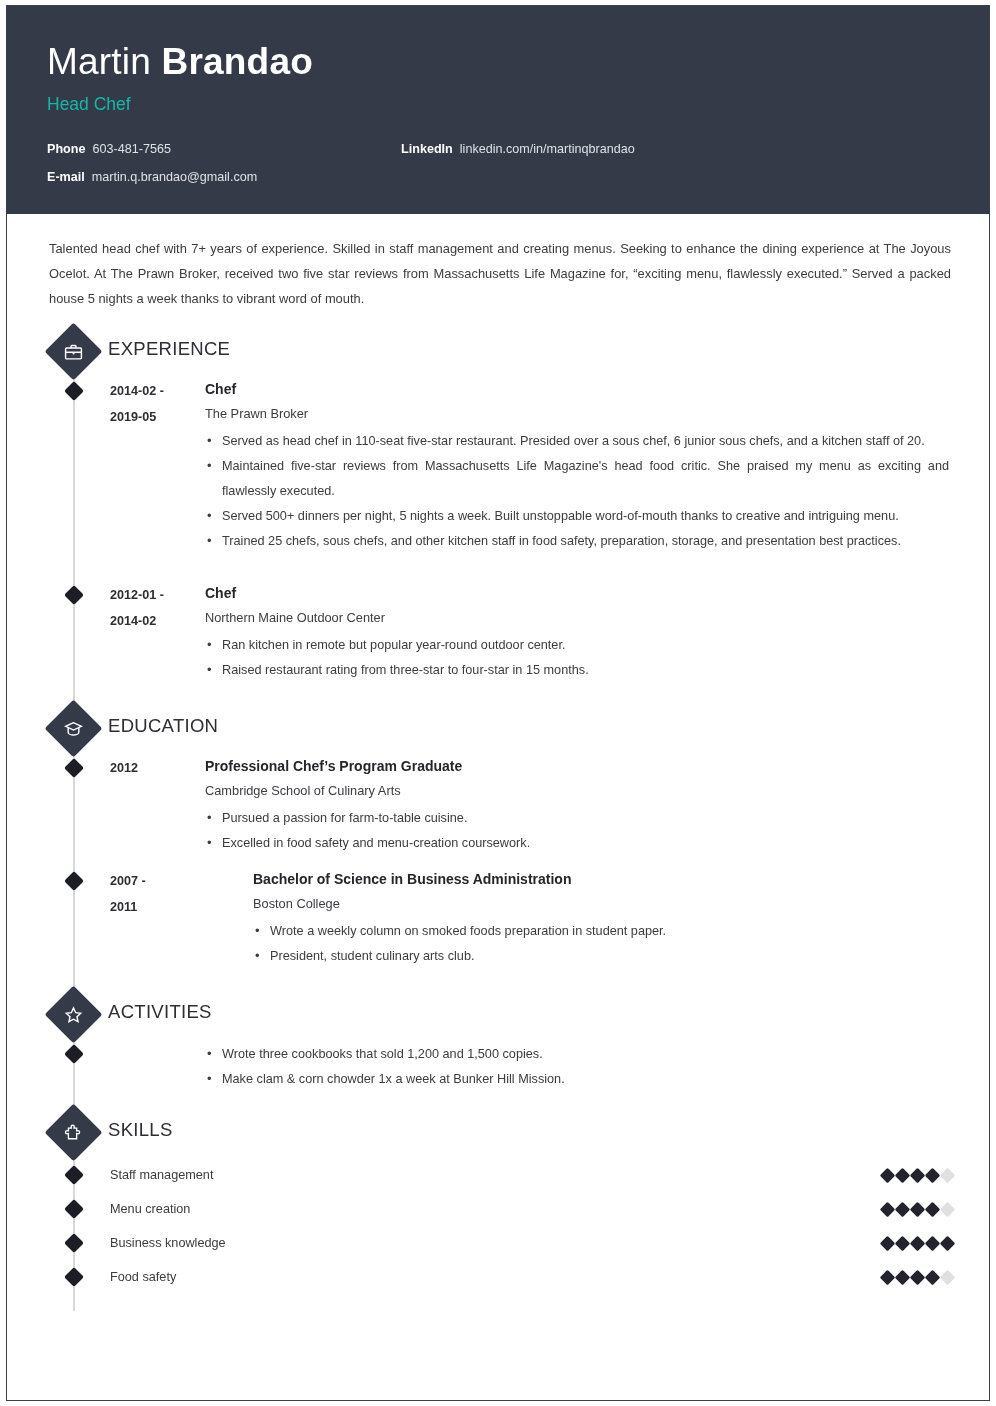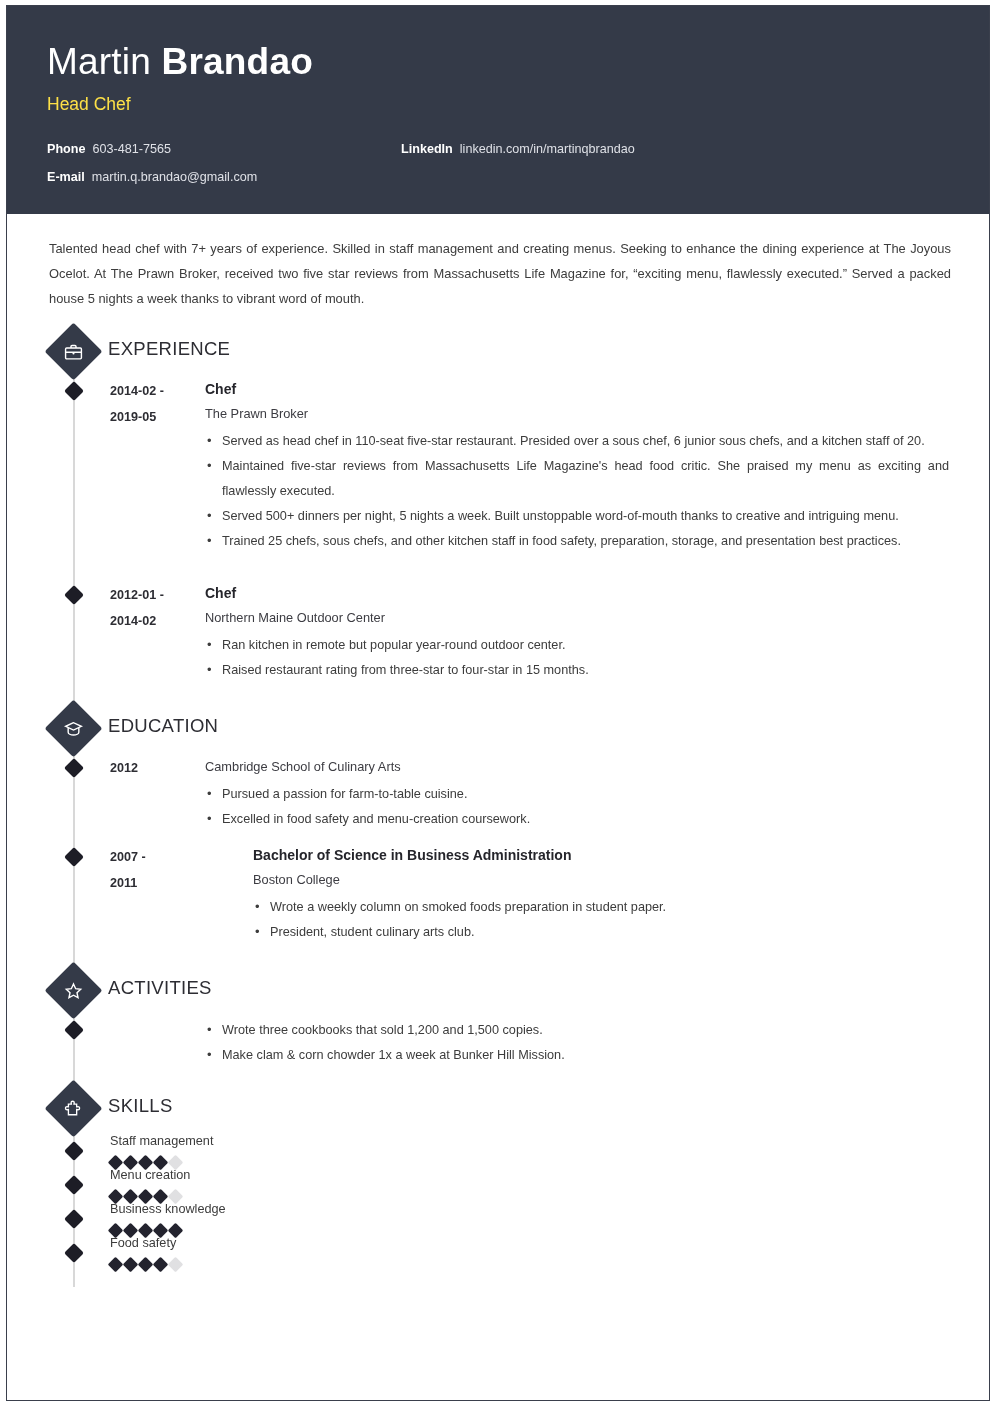--- a/index.html
+++ b/index.html
@@ -33,21 +33,21 @@
   .name {
     color: #ffffff;
     font-size: 37px;
     line-height: 44px;
     font-weight: 400;
     letter-spacing: .2px;
     white-space: nowrap;
   }
   .name b { font-weight: 700; }
   .role {
-    color: #fde047;
+    color: #14b8a6;
     font-size: 17.5px;
     line-height: 24px;
     margin-top: 8px;
     font-weight: 400;
   }
   .contacts {
     margin-top: 25px;
     text-align: right;
   }
   .crow {
@@ -180,23 +180,23 @@
   }
   ul.bullets li:last-child { text-align: left; }
   ul.bullets li.nojust { text-align: left; }
 
   .activities-entry .content { padding-left: 95px; }
 
   
   .skill-row {
     position: relative;
     display: flex;
+    align-items: center;
     padding-left: 103px;
     height: 34px;
-    flex-direction: column;
   }
   .skill-row .dot { top: 10px; }
   .skill-name {
     font-size: 12.7px;
     color: #3c3c3c;
     flex: 1;
   }
   .rating { display: flex; gap: 4px; padding-right: 36px; }
   .rd {
     width: 11px; height: 11px;
@@ -306,20 +306,21 @@
           <div class="sec-title">EDUCATION</div>
         </div>
 
         <div class="entry">
           <div class="dot"></div>
           <div class="dates">
             <div>2012</div>
             <div></div>
           </div>
           <div class="content">
+            <div class="job-title">Professional Chef’s Program Graduate</div>
             <div class="job-sub">Cambridge School of Culinary Arts</div>
             <ul class="bullets">
               <li class="nojust">Pursued a passion for farm-to-table cuisine.</li>
               <li class="nojust">Excelled in food safety and menu-creation coursework.</li>
             </ul>
           </div>
         </div>
 
         <div class="entry" style="margin-top:11px;gap:48px;">
           <div class="dot"></div>

